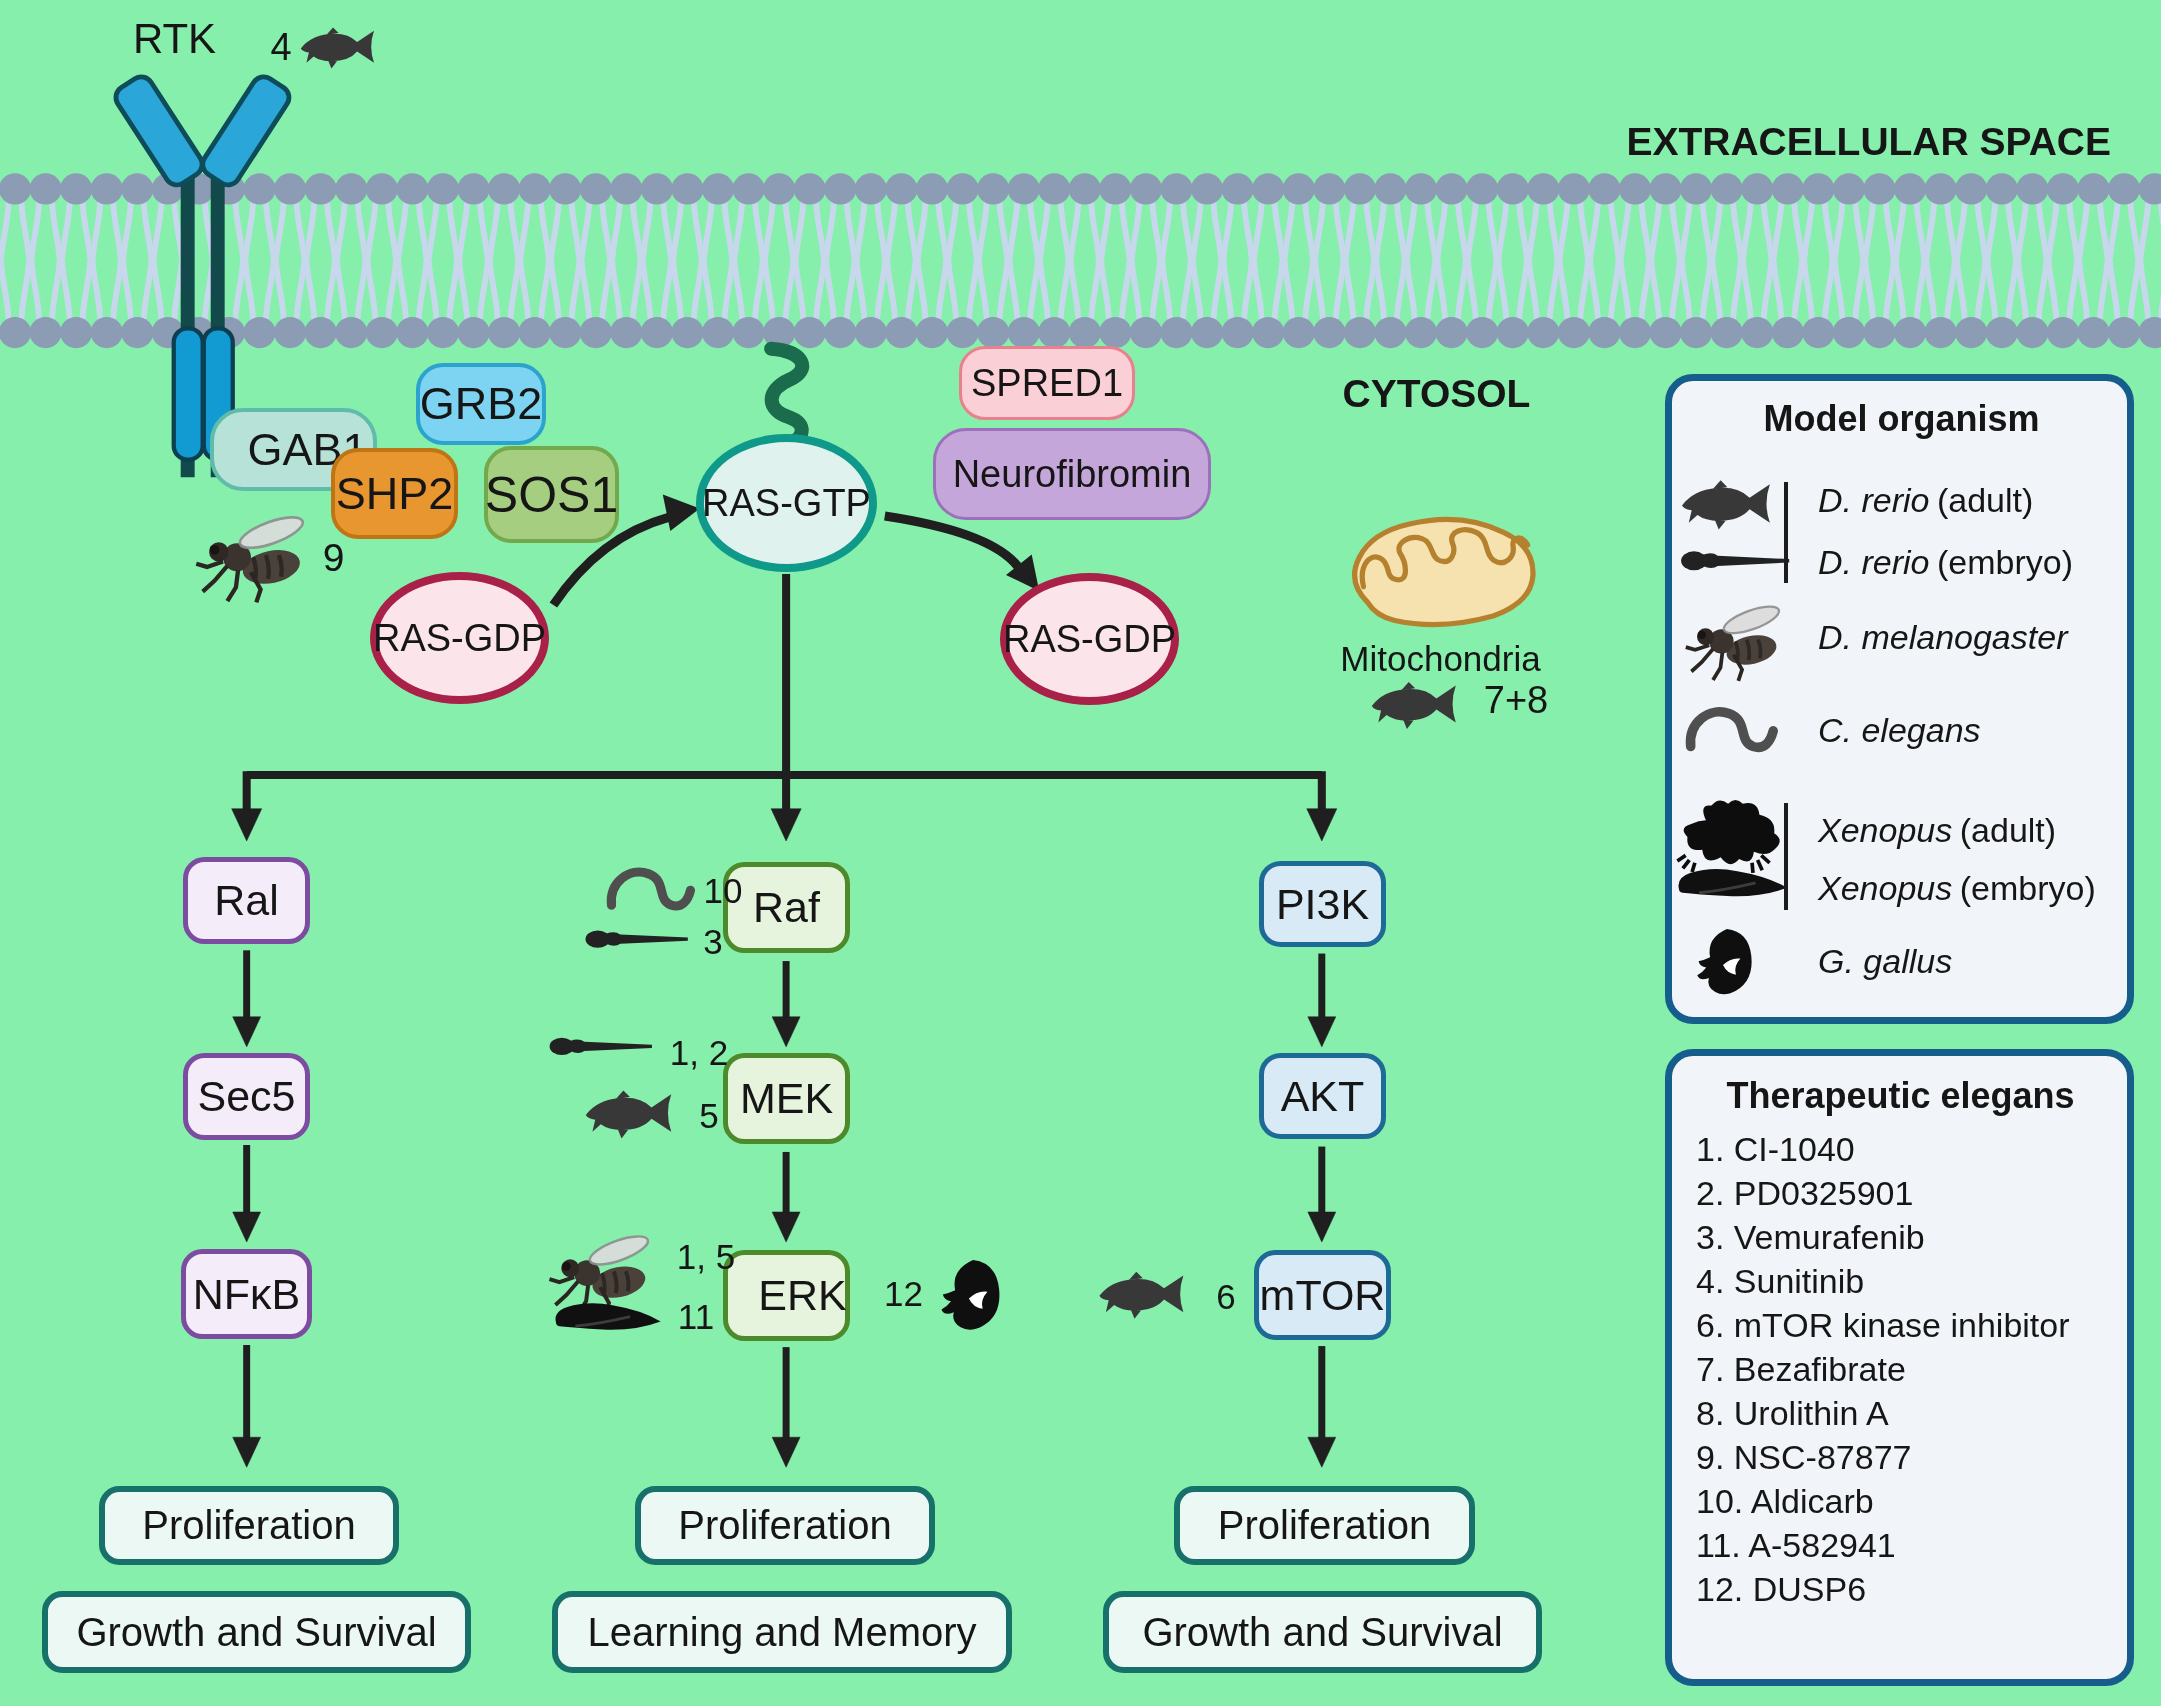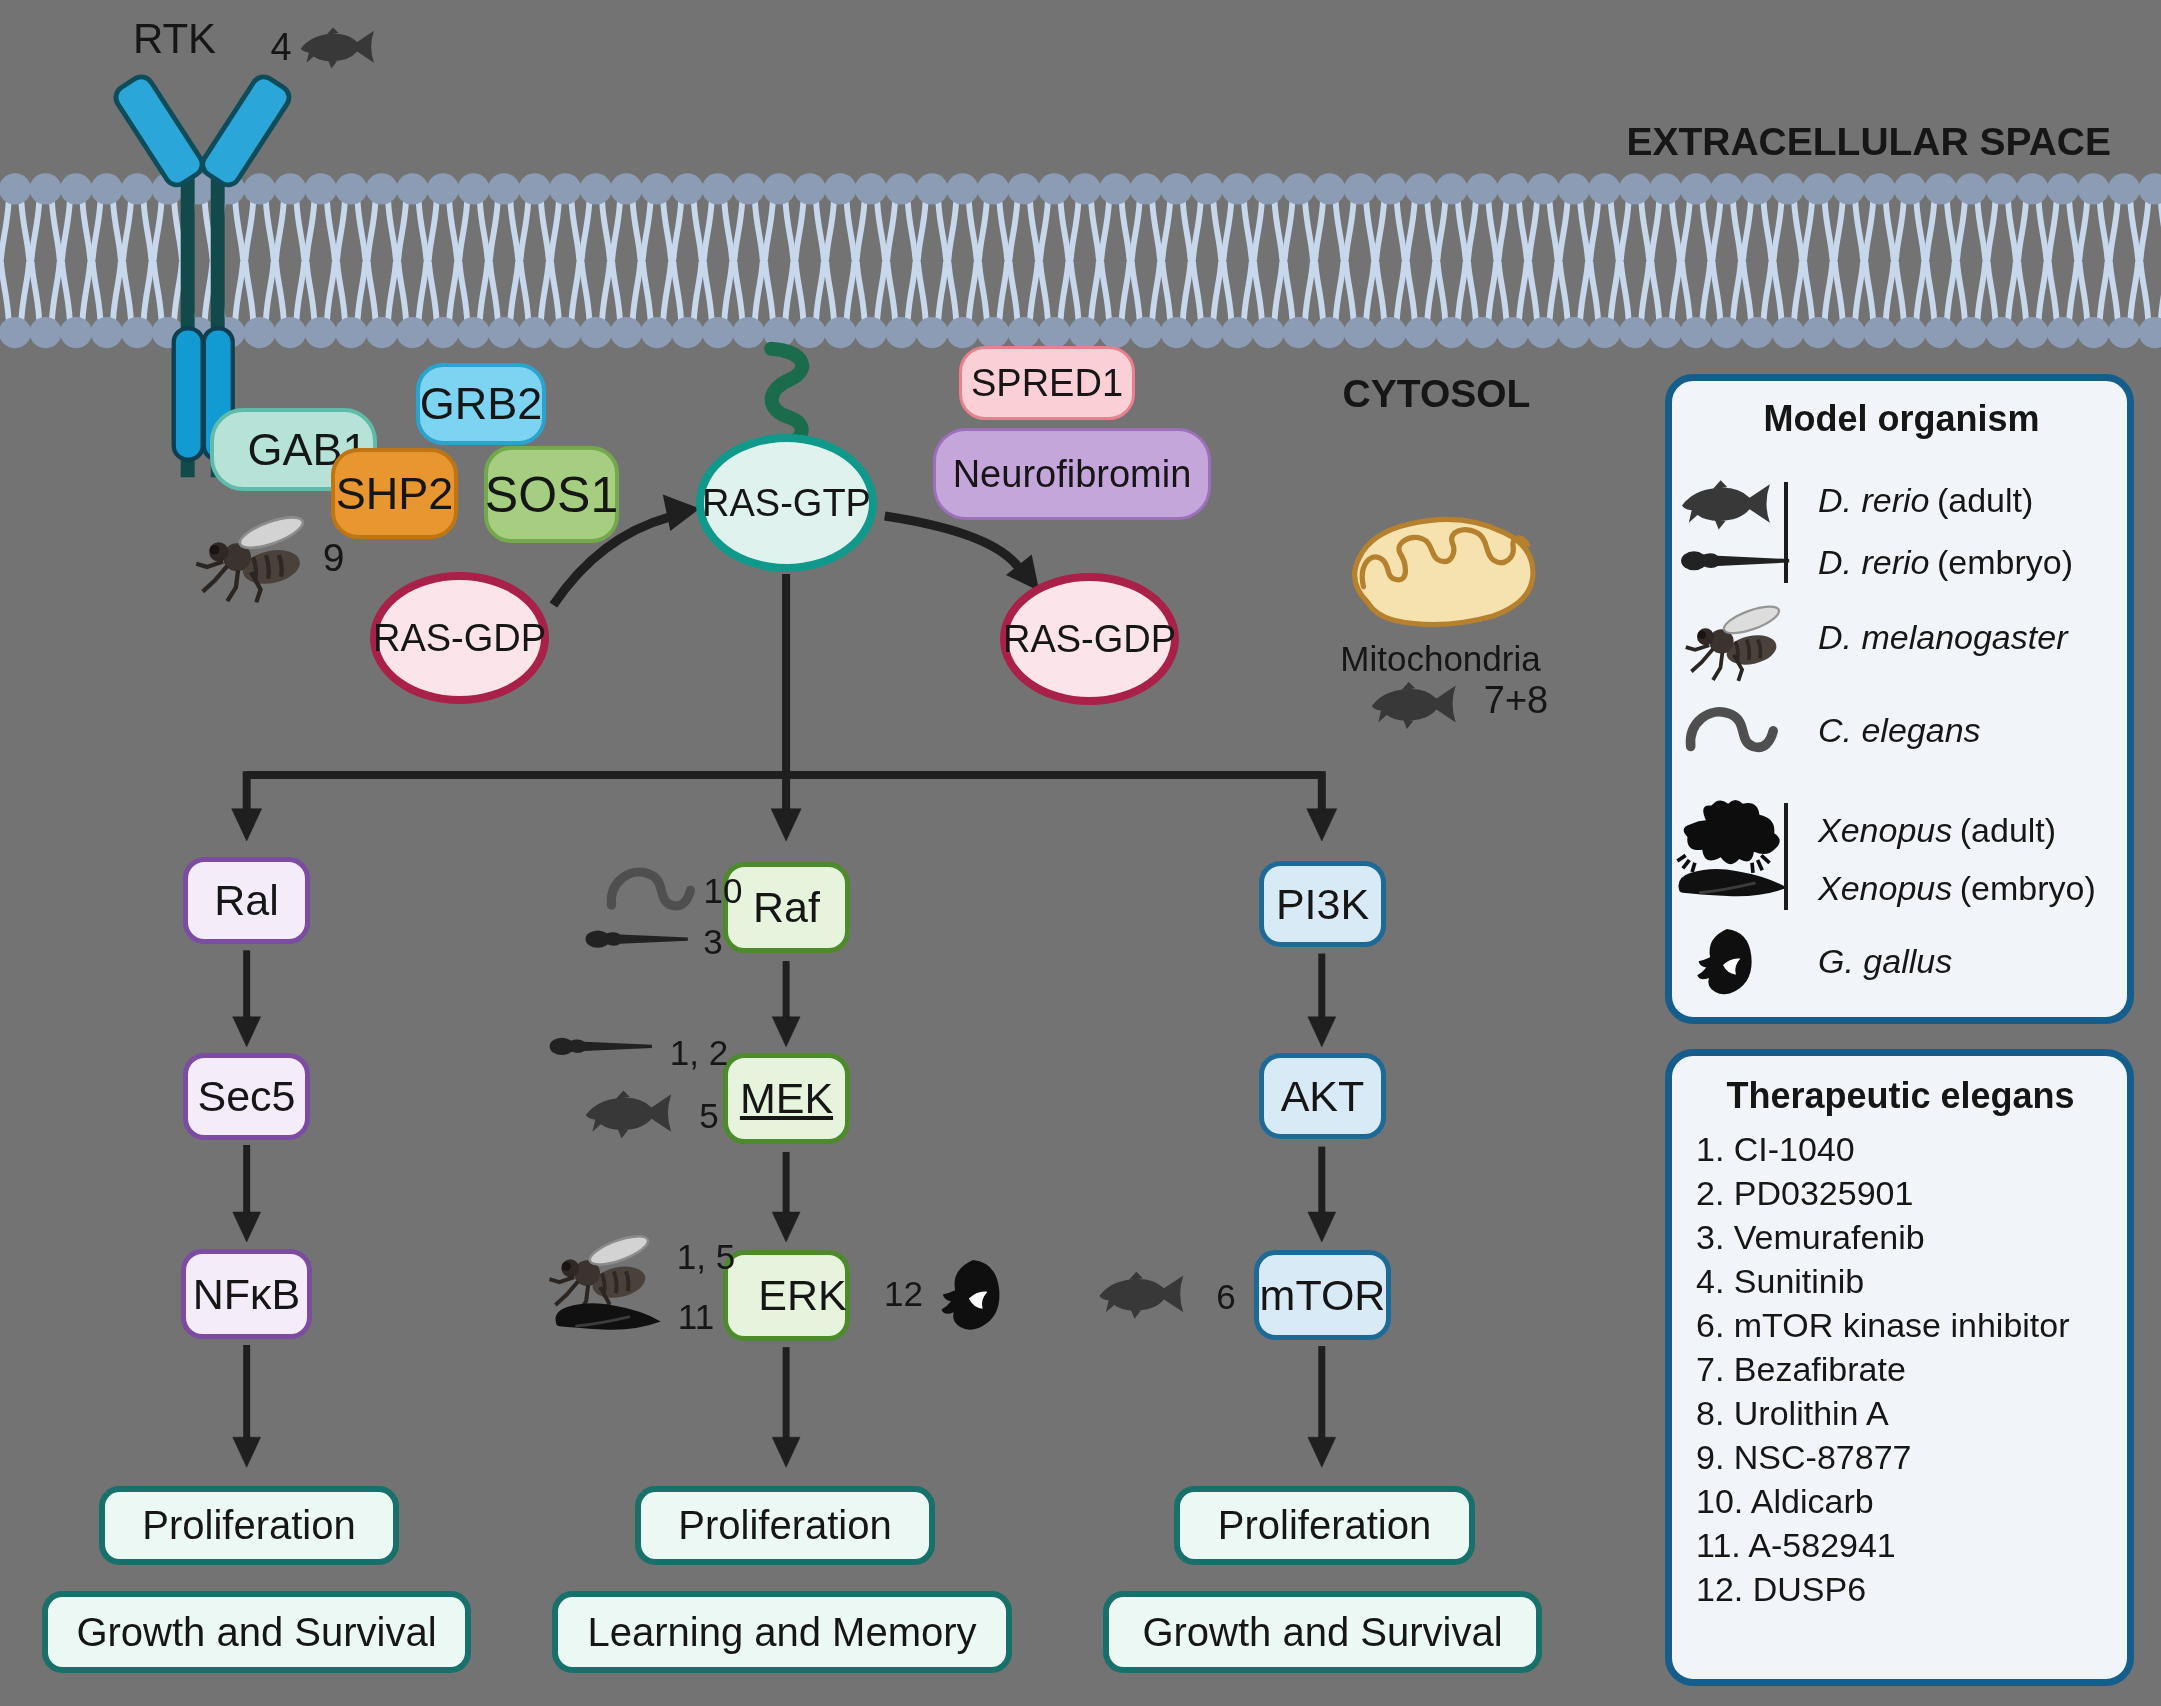--- a/index.html
+++ b/index.html
@@ -1,16 +1,16 @@
 <!DOCTYPE html>
 <html style="font-size:8.6px"><head>
 <meta charset="utf-8">
 <style>
   html,body{margin:0;padding:0;background:#ffffff;}
-  #canvas{position:relative;width:2161px;height:1706px;background:#737373;overflow:hidden;
+  #canvas{position:relative;width:2161px;height:1706px;background:#86efac;overflow:hidden;
           font-family:"Liberation Sans",sans-serif;color:#161616;}
   svg.layer{position:absolute;left:0;top:0;z-index:2;}
   .bgbox{position:absolute;z-index:1;box-sizing:border-box;}
   .txt{position:absolute;z-index:3;display:flex;align-items:center;justify-content:center;
        box-sizing:border-box;white-space:nowrap;}
   .pbox{position:absolute;z-index:3;display:flex;align-items:center;justify-content:center;
         box-sizing:border-box;white-space:nowrap;}
   .ellipse{border-radius:50%;}
   .bold{font-weight:bold;}
   .legend-row{position:absolute;z-index:3;display:flex;align-items:center;font-size:34px;}
@@ -451,21 +451,21 @@
   <div class="txt" style="left:1320px;top:639px;width:241px;height:39px;font-size:35px;">Mitochondria</div>
   <div class="txt" style="left:1469px;top:677px;width:94px;height:46px;font-size:38px;">7+8</div>
 
   <div class="pbox" style="left:183px;top:857px;width:127px;height:87px;background:#F5ECFA;border:5.4px solid #7B4CA0;border-radius:21.5px;font-size:43px;">Ral</div>
   <div class="pbox" style="left:183px;top:1053px;width:127px;height:87px;background:#F5ECFA;border:5.4px solid #7B4CA0;border-radius:21.5px;font-size:43px;">Sec5</div>
   <div class="pbox" style="left:181px;top:1249px;width:131px;height:90px;background:#F5ECFA;border:5.4px solid #7B4CA0;border-radius:21.5px;font-size:43px;">NFκB</div>
   <div class="pbox" style="left:99px;top:1486px;width:300px;height:79px;background:#EBF8F4;border:6.4px solid #17706A;border-radius:20.4px;font-size:40px;">Proliferation</div>
   <div class="pbox" style="left:42px;top:1591px;width:429px;height:82px;background:#EBF8F4;border:6.4px solid #17706A;border-radius:20.4px;font-size:40px;">Growth and Survival</div>
 
   <div class="pbox" style="left:723px;top:862px;width:127px;height:91px;background:#E6F4DD;border:5.4px solid #4C8A2B;border-radius:21.5px;font-size:43px;">Raf</div>
-  <div class="pbox" style="left:723px;top:1053px;width:127px;height:91px;background:#E6F4DD;border:5.4px solid #4C8A2B;border-radius:21.5px;font-size:43px;text-decoration:underline;">MEK</div>
+  <div class="pbox" style="left:723px;top:1053px;width:127px;height:91px;background:#E6F4DD;border:5.4px solid #4C8A2B;border-radius:21.5px;font-size:43px;">MEK</div>
   <div class="pbox" style="left:723px;top:1250px;width:127px;height:91px;background:#E6F4DD;border:5.4px solid #4C8A2B;border-radius:21.5px;font-size:43px;padding-left:32px;">ERK</div>
   <div class="pbox" style="left:635px;top:1486px;width:300px;height:79px;background:#EBF8F4;border:6.4px solid #17706A;border-radius:20.4px;font-size:40px;">Proliferation</div>
   <div class="pbox" style="left:552px;top:1591px;width:460px;height:82px;background:#EBF8F4;border:6.4px solid #17706A;border-radius:20.4px;font-size:40px;">Learning and Memory</div>
 
   <div class="txt" style="left:696px;top:870px;width:54px;height:42px;font-size:35px;">10</div>
   <div class="txt" style="left:696px;top:920px;width:34px;height:43px;font-size:35px;">3</div>
   <div class="txt" style="left:659px;top:1031px;width:80px;height:43px;font-size:35px;">1, 2</div>
   <div class="txt" style="left:692px;top:1094px;width:34px;height:43px;font-size:35px;">5</div>
   <div class="txt" style="left:666px;top:1235px;width:80px;height:43px;font-size:35px;">1, 5</div>
   <div class="txt" style="left:669px;top:1295px;width:54px;height:43px;font-size:35px;">11</div>

